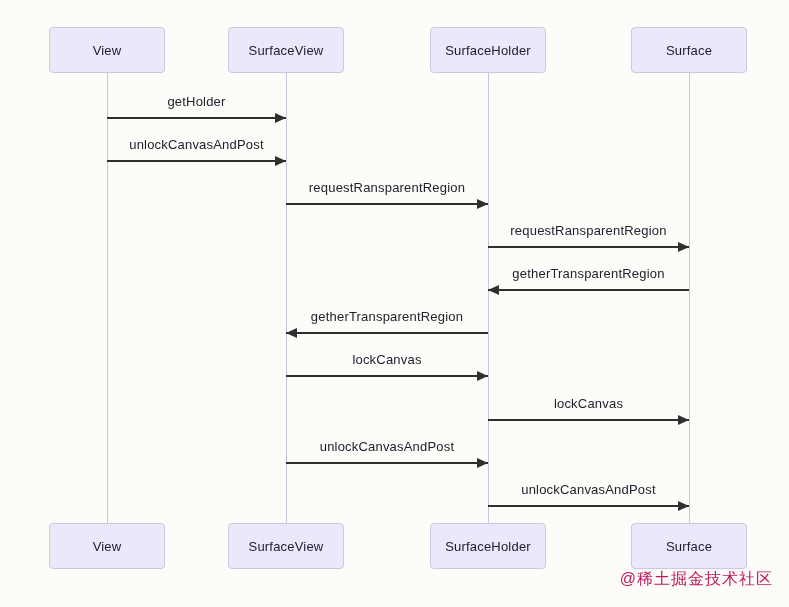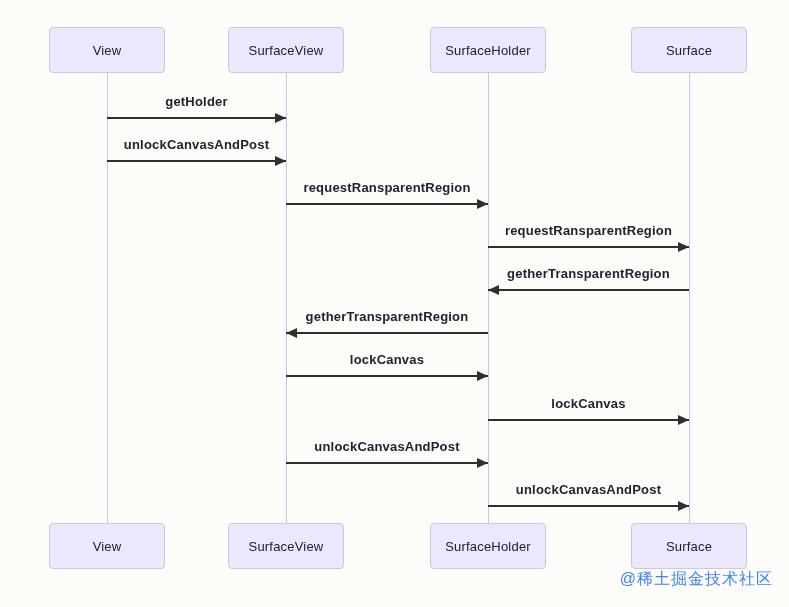--- a/index.html
+++ b/index.html
@@ -52,29 +52,29 @@
     border-left: 11px solid #2f2f2f;
   }
   .arrowhead.left {
     border-right: 11px solid #2f2f2f;
     left: 0;
   }
   .msg-label {
     position: absolute;
     transform: translateX(-50%);
     font-size: 13px;
-    font-weight: 700;
+    font-weight: 400;
     color: #222230;
     white-space: nowrap;
     letter-spacing: 0.2px;
   }
   .watermark {
     position: absolute;
     font-size: 16px;
-    color: #3b82f6;
+    color: #be185d;
     letter-spacing: 1px;
     white-space: nowrap;
   }
 </style>
 </head>
 <body>
 
 <div class="stage">
   <div id="diagram-layer">
       <div class="lifeline" style="left: 107px; top: 73px; height: 450px;"></div>

